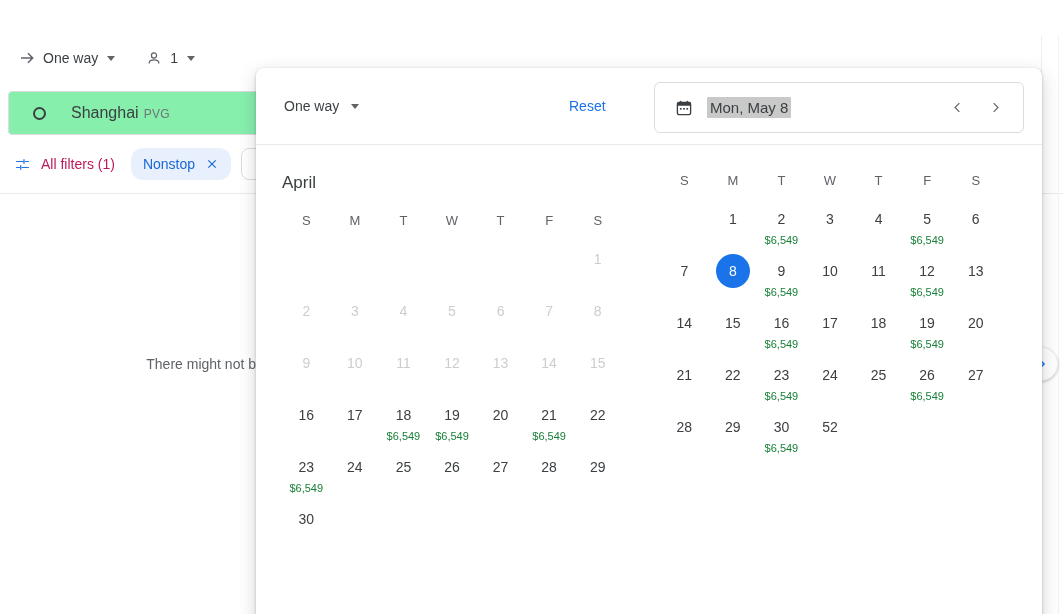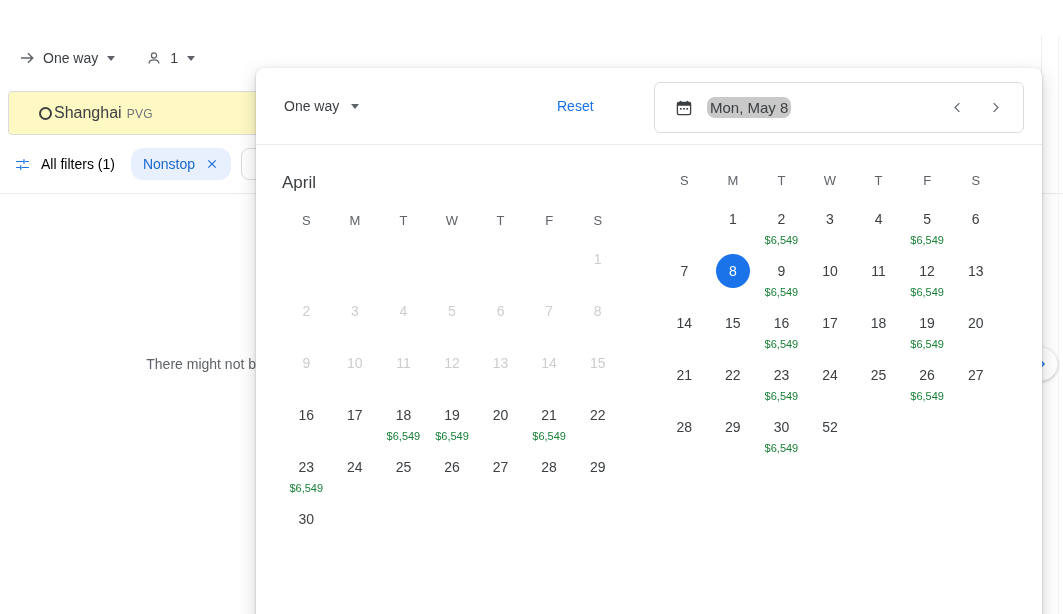--- a/index.html
+++ b/index.html
@@ -27,34 +27,34 @@
   }
   .tb-chip .lbl { white-space:nowrap; }
   .caret {
     width:0;height:0;border-left:4px solid transparent;border-right:4px solid transparent;
     border-top:5px solid #5f6368; margin-left:2px;
   }
   .ico { display:inline-flex; align-items:center; justify-content:center; color:#5f6368; }
 
   .origin-box {
     position:absolute; left:8px; top:55px; width:494px; height:44px;
-    border:1px solid #dadce0; border-radius:4px; background:#fef9c3;
-    display:flex; align-items:center; padding-left:30px; gap:2px;
+    border:1px solid #dadce0; border-radius:4px; background:#86efac;
+    display:flex; align-items:center; padding-left:24px; gap:25px;
   }
   .origin-ring {
     width:13px;height:13px;border-radius:50%;border:2px solid #3c4043; flex:0 0 auto;
   }
   .origin-city { font-size:16px; color:#3c4043; }
   .origin-code { font-size:12px; color:#70757a; letter-spacing:.3px; margin-left:5px; }
 
   .filter-row {
     position:absolute; left:8px; top:112px; height:32px;
     display:flex; align-items:center; gap:10px;
   }
-  .allfilters { display:flex; align-items:center; gap:10px; color:#000000; font-size:14px; padding:0 6px; cursor:pointer;}
+  .allfilters { display:flex; align-items:center; gap:10px; color:#be185d; font-size:14px; padding:0 6px; cursor:pointer;}
   .chip-blue {
     display:flex; align-items:center; gap:10px;
     background:#e8f0fe; color:#1967d2; border-radius:12px;
     height:32px; padding:0 12px; font-size:14px; cursor:pointer;
   }
   .chip-ghost {
     width:150px; height:32px; border:1px solid #dadce0; border-radius:8px; background:#fff;
   }
   .hr-under-filters {
     position:absolute; left:0; top:157px; width:1063px; height:1px; background:#e8eaed;
@@ -91,31 +91,31 @@
   .dlg-header {
     position:relative; height:77px;
     display:flex; align-items:center; padding:0 22px 0 28px;
     border-bottom:1px solid #e8eaed;
   }
   .dlg-trip {
     display:flex; align-items:center; gap:10px;
     font-size:14px; color:#3c4043; cursor:pointer;
   }
   .dlg-reset {
-    position:absolute; left:301px; font-size:14px; color:#1a73e8; cursor:pointer;
+    position:absolute; left:313px; font-size:14px; color:#1a73e8; cursor:pointer;
   }
   .date-field {
     position:absolute; left:398px; top:14px; width:370px; height:51px;
     border:1px solid #dadce0; border-radius:6px;
     display:flex; align-items:center; padding:0 10px 0 20px;
   }
   .cal-glyph { width:18px; height:18px; position:relative; flex:0 0 auto; }
   .date-text {
     margin-left:14px; font-size:15px; color:#3c4043;
-    background:#c9c9c9; padding:2px 3px; border-radius:8px;
+    background:#c9c9c9; padding:2px 3px; border-radius:1px;
   }
   .nav-arrows { margin-left:auto; display:flex; align-items:center; gap:14px; padding-right:6px;}
   .nav-btn {
     width:24px;height:24px;display:flex;align-items:center;justify-content:center;
     color:#5f6368; cursor:pointer;
   }
 
   .months {
     position:relative; display:flex; padding:18px 26px 0 26px; gap:38px;
   }

